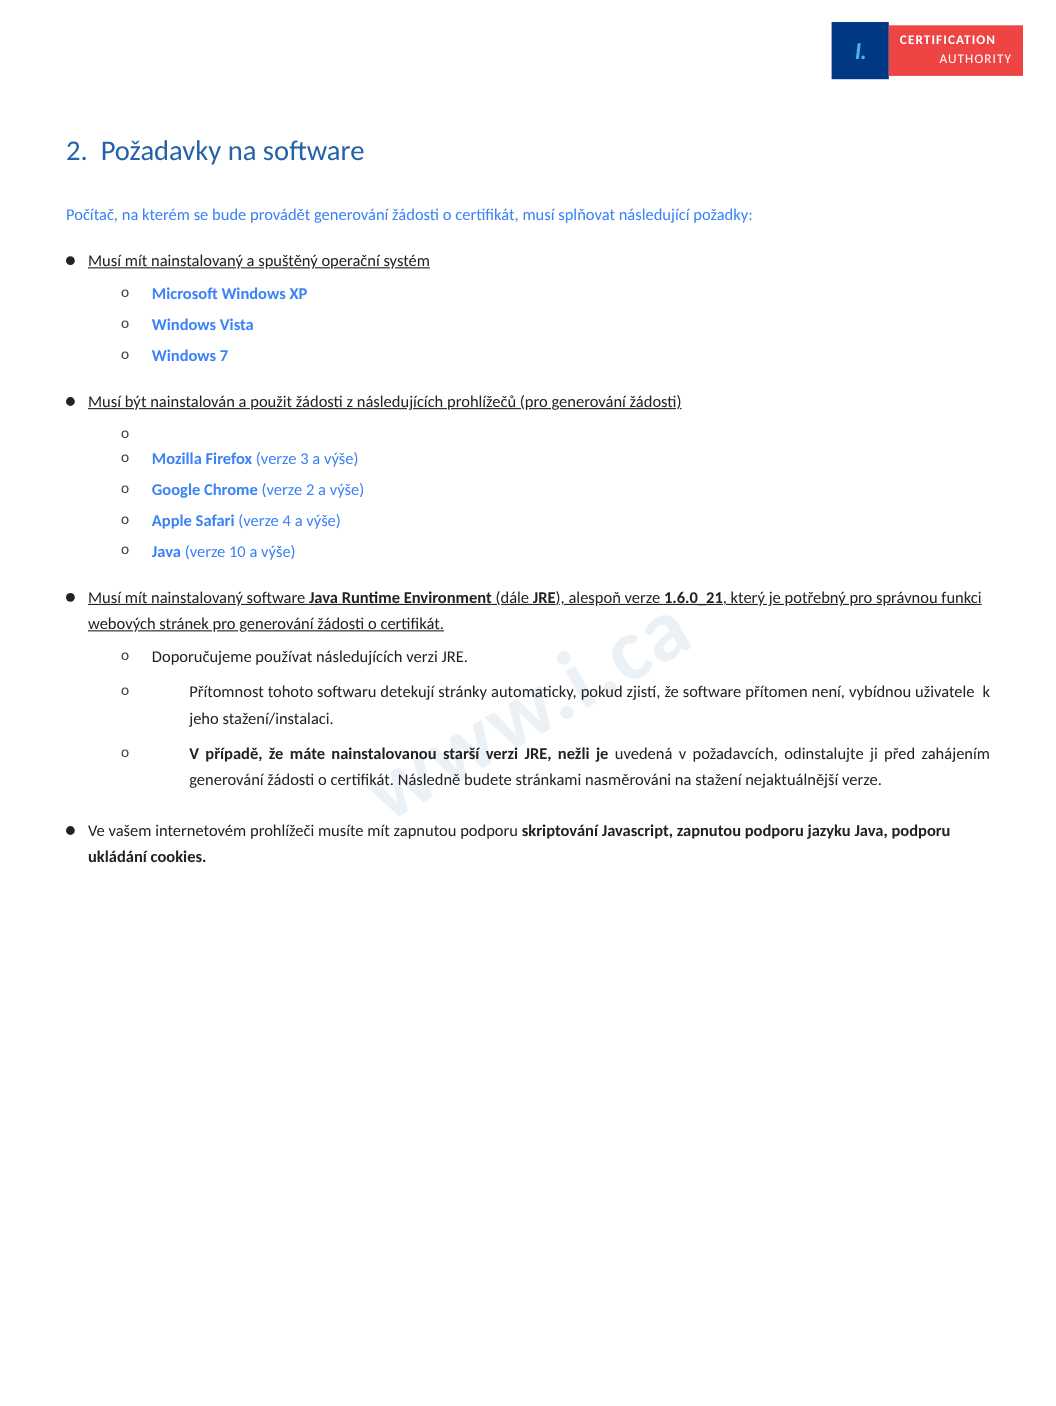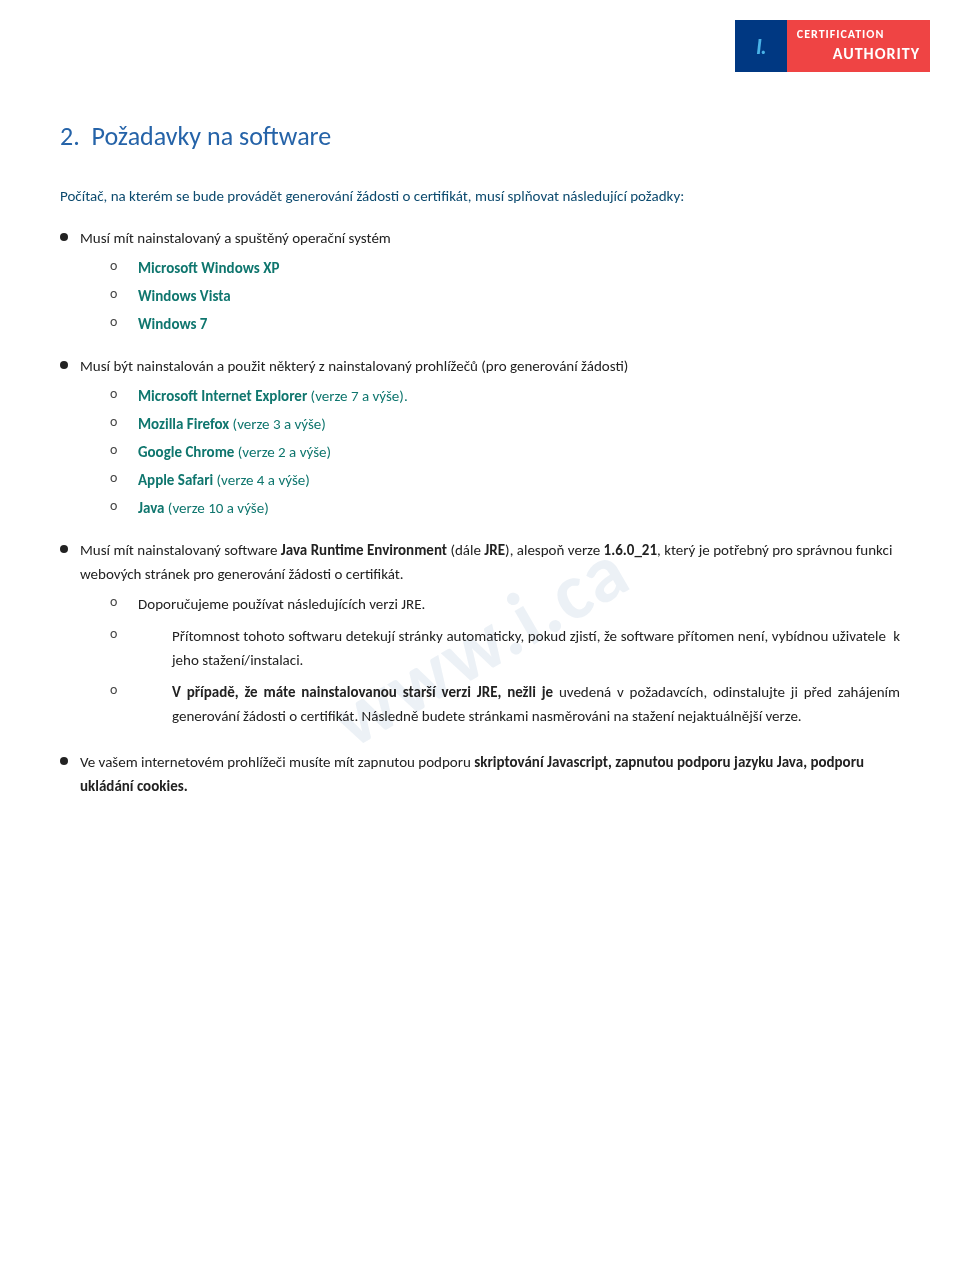--- a/index.html
+++ b/index.html
@@ -57,22 +57,22 @@
       letter-spacing: 0.5px;
     }
 
     .logo-text .top {
       font-size: 12px;
       font-weight: bold;
       letter-spacing: 1px;
     }
 
     .logo-text .bottom {
-      font-size: 16px;
-      font-weight: bold;
+      font-size: 12px;
+      font-weight: normal;
       letter-spacing: 1px;
       margin-left: 36px;
     }
 
     
     .watermark {
       position: absolute;
       top: 50%;
       left: 50%;
       transform: translate(-50%, -45%) rotate(-30deg);
@@ -96,21 +96,21 @@
       font-size: 26px;
       font-weight: normal;
       color: #2563a8;
       margin-bottom: 32px;
     }
 
     .intro-text {
       font-size: 15px;
       line-height: 1.6;
       margin-bottom: 18px;
-      color: #0c4a6e;
+      color: #3b82f6;
     }
 
     .bullet-list {
       list-style: none;
       padding: 0;
       margin: 0;
     }
 
     .bullet-item {
       display: flex;
@@ -128,20 +128,21 @@
       flex-shrink: 0;
     }
 
     .bullet-content {
       flex: 1;
     }
 
     .bullet-text {
       font-size: 15px;
       line-height: 1.6;
+      text-decoration: underline;
     }
 
     .sub-list {
       list-style: none;
       padding: 0;
       margin: 6px 0 0 0;
     }
 
     .sub-item {
       display: flex;
@@ -154,21 +155,21 @@
     .sub-label {
       min-width: 18px;
       font-size: 14px;
       color: #444;
       padding-top: 1px;
     }
 
     .sub-text {
       font-size: 15px;
       line-height: 1.6;
-      color: #0f766e;
+      color: #3b82f6;
     }
 
     .sub-text strong {
       font-weight: bold;
     }
 
     
     .justified {
       text-align: justify;
       margin-left: 34px;
@@ -253,25 +254,24 @@
               <span class="sub-label">o</span>
               <span class="sub-text"><strong>Windows 7</strong></span>
             </li>
           </ul>
         </div>
       </li>
 
       <li class="bullet-item">
         <div class="bullet-dot"></div>
         <div class="bullet-content">
-          <span class="bullet-text">Musí být nainstalován a použit některý z nainstalovaný prohlížečů (pro generování žádosti)</span>
+          <span class="bullet-text">Musí být nainstalován a použit žádosti z následujících prohlížečů (pro generování žádosti)</span>
           <ul class="sub-list">
             <li class="sub-item">
               <span class="sub-label">o</span>
-              <span class="sub-text"><strong>Microsoft Internet Explorer</strong> (verze 7 a výše).</span>
             </li>
             <li class="sub-item">
               <span class="sub-label">o</span>
               <span class="sub-text"><strong>Mozilla Firefox</strong> (verze 3 a výše)</span>
             </li>
             <li class="sub-item">
               <span class="sub-label">o</span>
               <span class="sub-text"><strong>Google Chrome</strong> (verze 2 a výše)</span>
             </li>
             <li class="sub-item">

